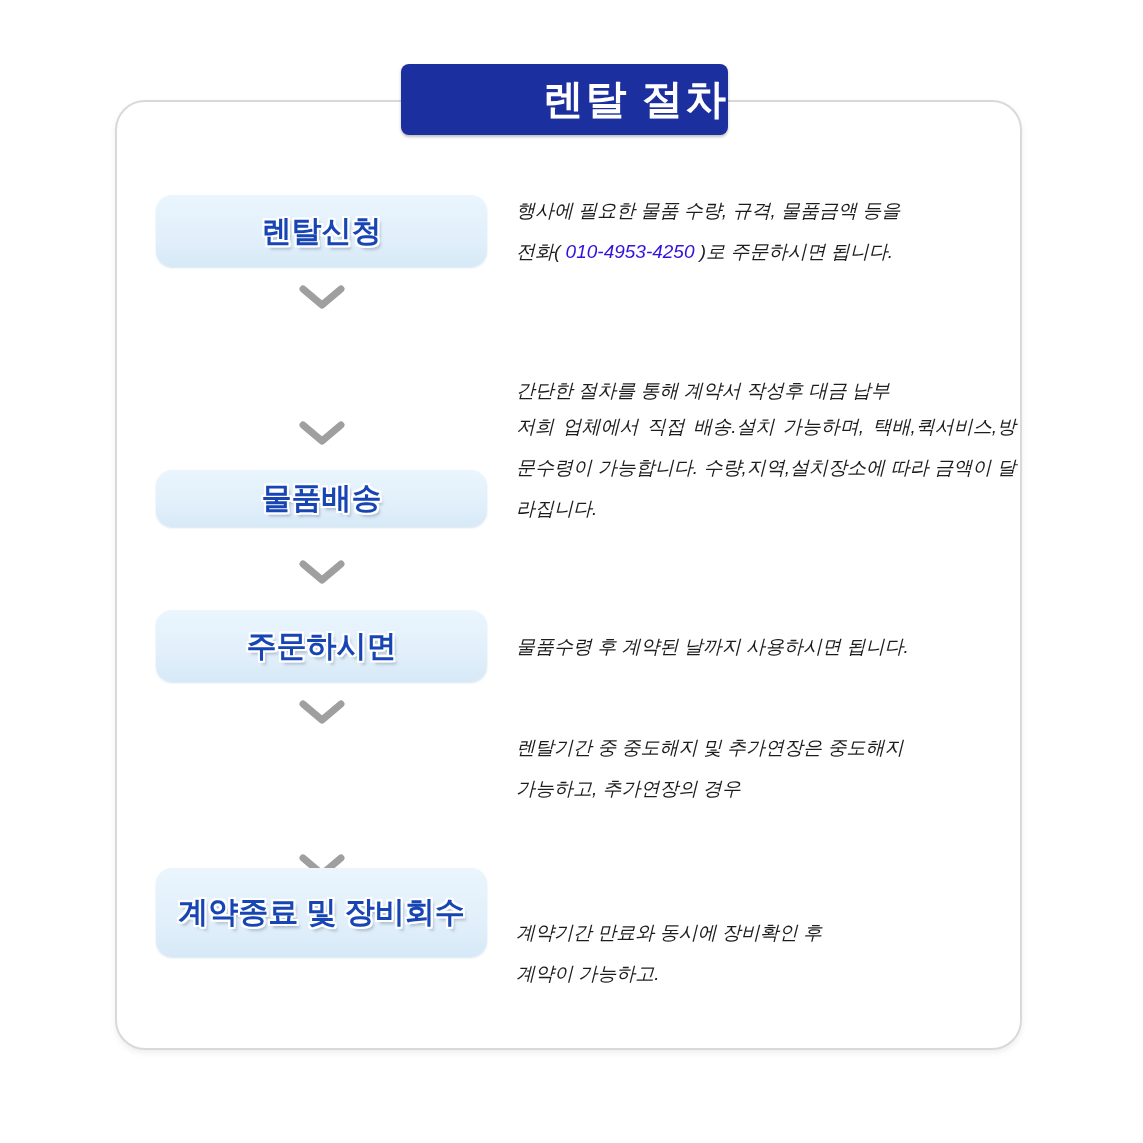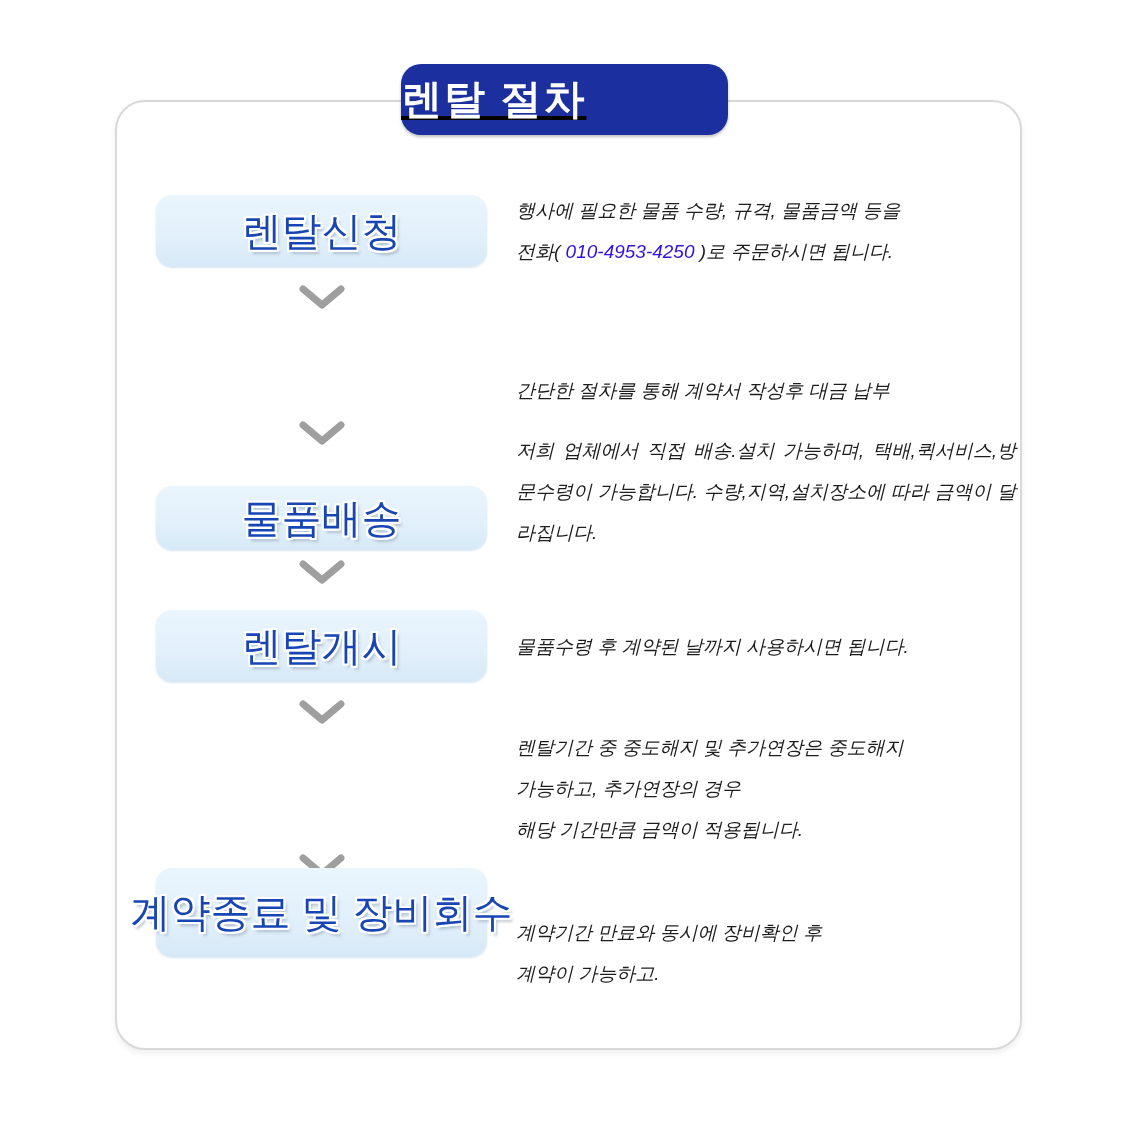--- a/index.html
+++ b/index.html
@@ -16,58 +16,57 @@
     position:relative;width:1143px;height:1143px;background:#ffffff;overflow:hidden;
     font-family:"Liberation Sans","DejaVu Sans",sans-serif;
   }
   .card{
     position:absolute;left:115px;top:100px;width:903px;height:946px;
     background:#ffffff;border:2px solid #d9d9d9;border-radius:30px;
     box-shadow:0 3px 6px rgba(0,0,0,0.07);
   }
   .badge{
     position:absolute;left:401px;top:64px;width:327px;height:71px;
-    background:var(--badge_bg);border-radius:20px;
-    display:flex;align-items:center;justify-content:flex-start;
+    background:var(--badge_bg);border-radius:8px;
+    display:flex;align-items:center;justify-content:flex-end;
     box-shadow:0 2px 3px rgba(0,0,0,0.25);
-    text-decoration:underline;
   }
   .badge-text{
     color:#ffffff;font-size:41px;font-weight:bold;letter-spacing:2px;
   }
   .step-box{
     position:absolute;left:156px;width:331px;
     background:linear-gradient(180deg,var(--box_bg_top) 0%,#e2f0fb 55%,var(--box_bg_bottom) 100%);
     border-radius:16px;
     display:flex;align-items:center;justify-content:center;
     box-shadow:0 1px 2px rgba(150,180,210,0.35);
   }
   .step-label{
-    color:var(--step_label);font-size:40px;font-weight:normal;white-space:nowrap;
+    color:var(--step_label);font-size:30px;font-weight:bold;white-space:nowrap;
     text-shadow:
       -2px -2px 0 #fff, 2px -2px 0 #fff, -2px 2px 0 #fff, 2px 2px 0 #fff,
       0 -2px 0 #fff, 0 2px 0 #fff, -2px 0 0 #fff, 2px 0 0 #fff,
       3px 4px 3px rgba(125,140,160,0.55);
   }
   .desc{
     position:absolute;left:516px;width:500px;
     font-size:19px;line-height:41px;color:var(--desc_text);font-style:italic;
   }
   .desc .line{white-space:nowrap;}
   .desc.justify{text-align:justify;}
   .phone{color:var(--phone);}
   .chev{
     position:absolute;left:156px;width:331px;height:28px;
     display:flex;align-items:center;justify-content:center;
   }
   .chev svg polyline{stroke:var(--chevron);}
   
-  .b1{top:195px;height:72px}.b2{top:333px;height:72px}.b3{top:486px;height:64px}
+  .b1{top:195px;height:72px}.b2{top:333px;height:72px}.b3{top:470px;height:57px}
   .b4{top:610px;height:72px}.b5{top:746px;height:76px}.b6{top:868px;height:89px}
-  .d1{top:190px}.d2{top:370px}.d3{top:430px}.d4{top:626px}.d5{top:727px}.d6{top:912px}
+  .d1{top:190px}.d2{top:370px}.d3{top:406px}.d4{top:626px}.d5{top:727px}.d6{top:912px}
   .c1{top:284px}.c2{top:420px}.c3{top:559px}.c4{top:699px}.c5{top:853px}
 </style>
 </head>
 <body>
 
 <div class="page">
 
   <div class="card"></div>
 
   <div class="badge">
@@ -103,36 +102,35 @@
   </div>
   <div class="desc d3 justify">저희 업체에서 직접 배송.설치 가능하며, 택배,퀵서비스,방문수령이 가능합니다. 수량,지역,설치장소에 따라 금액이 달라집니다.</div>
 
   <div class="chev c3">
     <svg width="46" height="26" viewBox="0 0 46 26">
         <polyline points="4,4 23,20 42,4" fill="none" stroke="#9f9f9f" stroke-width="7" stroke-linecap="round" stroke-linejoin="round"></polyline>
       </svg>
   </div>
 
   <div class="step-box b4">
-    <span class="step-label">렌탈개시</span>
+    <span class="step-label">주문하시면</span>
   </div>
   <div class="desc d4">
     <div class="line">물품수령 후 계약된 날까지 사용하시면 됩니다.</div>
   </div>
 
   <div class="chev c4">
     <svg width="46" height="26" viewBox="0 0 46 26">
         <polyline points="4,4 23,20 42,4" fill="none" stroke="#9f9f9f" stroke-width="7" stroke-linecap="round" stroke-linejoin="round"></polyline>
       </svg>
   </div>
 
   <div class="desc d5">
     <div class="line">렌탈기간 중 중도해지 및 추가연장은 중도해지</div>
     <div class="line">가능하고, 추가연장의 경우</div>
-    <div class="line">해당 기간만큼 금액이 적용됩니다.</div>
   </div>
 
   <div class="chev c5">
     <svg width="46" height="26" viewBox="0 0 46 26">
         <polyline points="4,4 23,20 42,4" fill="none" stroke="#9f9f9f" stroke-width="7" stroke-linecap="round" stroke-linejoin="round"></polyline>
       </svg>
   </div>
 
   <div class="step-box b6">
     <span class="step-label">계약종료 및 장비회수</span>

